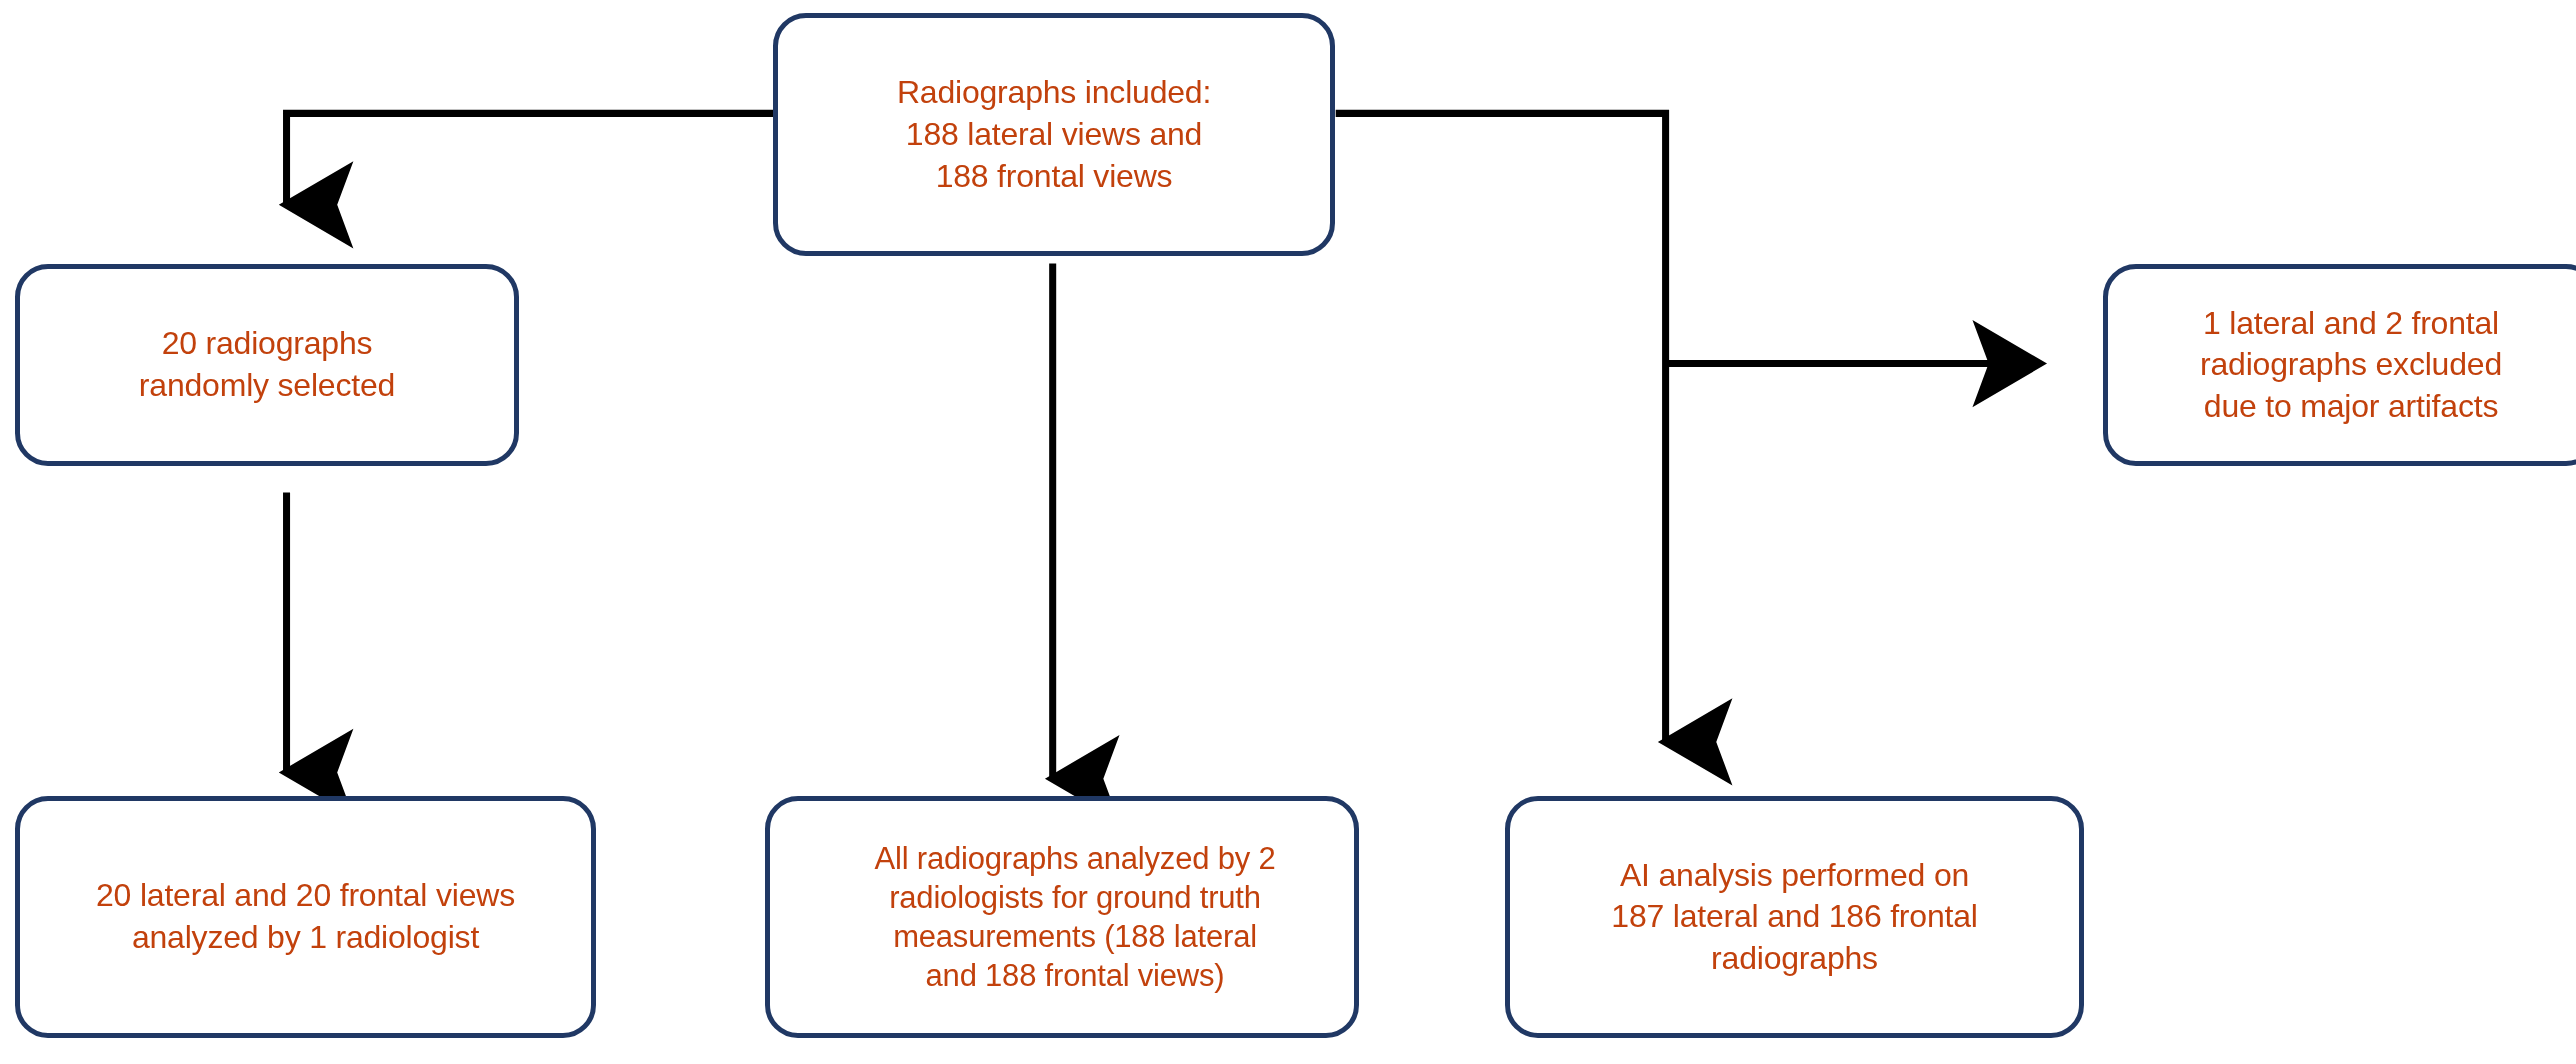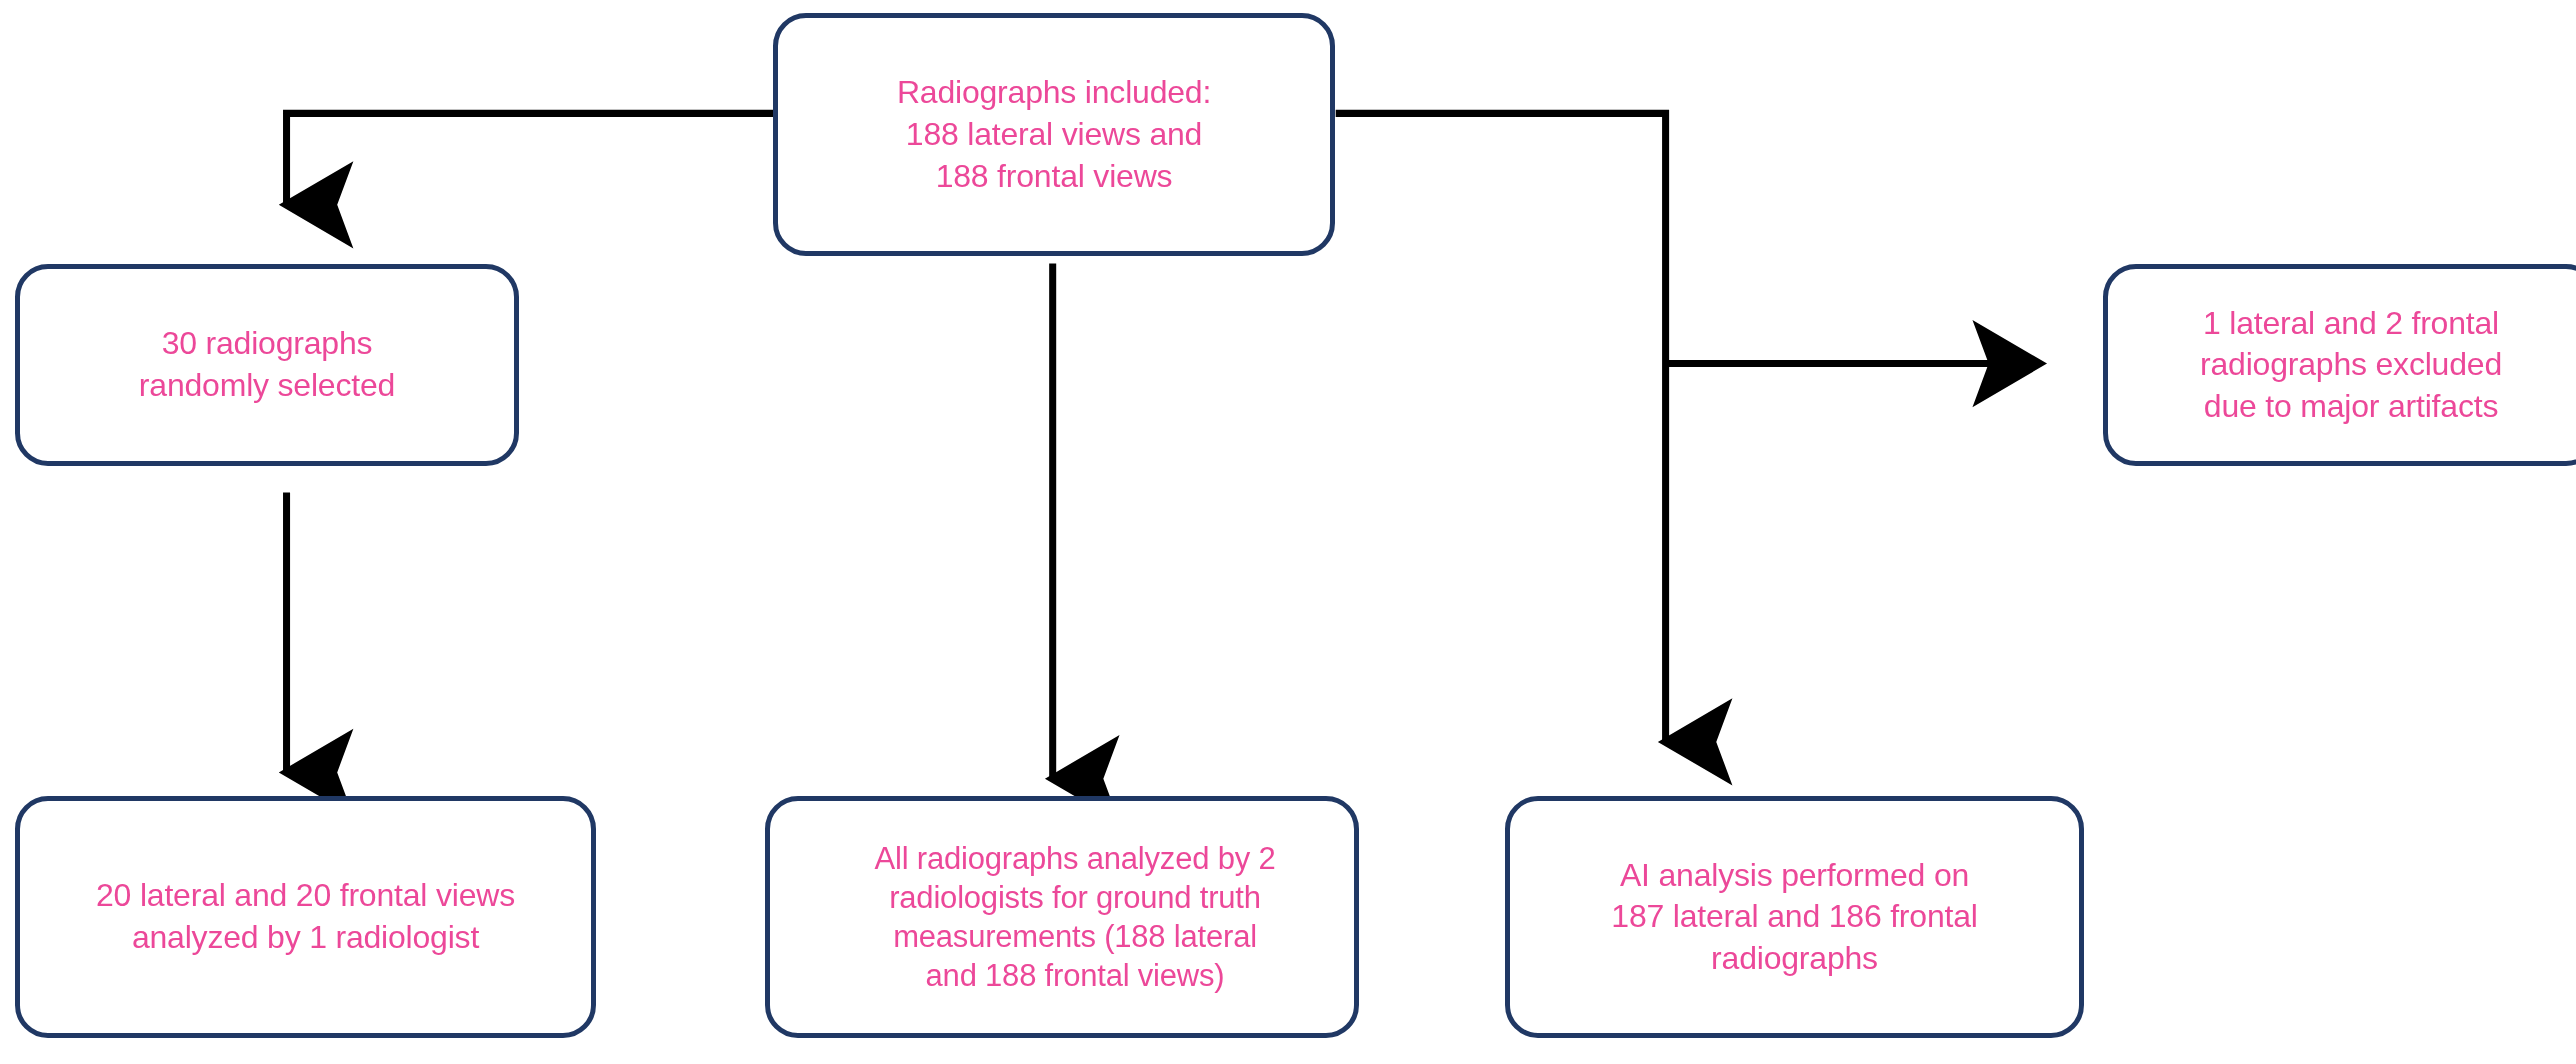--- a/index.html
+++ b/index.html
@@ -22,21 +22,21 @@
     background: #ffffff;
     border: 5.5px solid #203864;
     border-radius: 33px;
     display: flex;
     align-items: center;
     justify-content: center;
     text-align: center;
     z-index: 3;
   }
   .node-text {
-    color: #ec4899;
+    color: #c2410c;
     font-size: 32px;
     line-height: 1.30;
     font-family: "Liberation Sans", sans-serif;
     padding: 0 20.3px;
     white-space: pre-line;
     letter-spacing: -0.2px;
   }
   
   #node-top      { left: 773px;  top: 13.3px;   width: 562px; height: 243px; }
   #node-left     { left: 15px;   top: 264px;  width: 504px; height: 202px; }
@@ -94,21 +94,21 @@
     </g>
   </svg>
 
   <div class="node" id="node-top">
     <span class="node-text">Radiographs included:
 188 lateral views and
 188 frontal views</span>
   </div>
 
   <div class="node" id="node-left">
-    <span class="node-text">30 radiographs
+    <span class="node-text">20 radiographs
 randomly selected</span>
   </div>
 
   <div class="node" id="node-right">
     <span class="node-text">1 lateral and 2 frontal
 radiographs excluded
 due to major artifacts</span>
   </div>
 
   <div class="node" id="node-bl">

